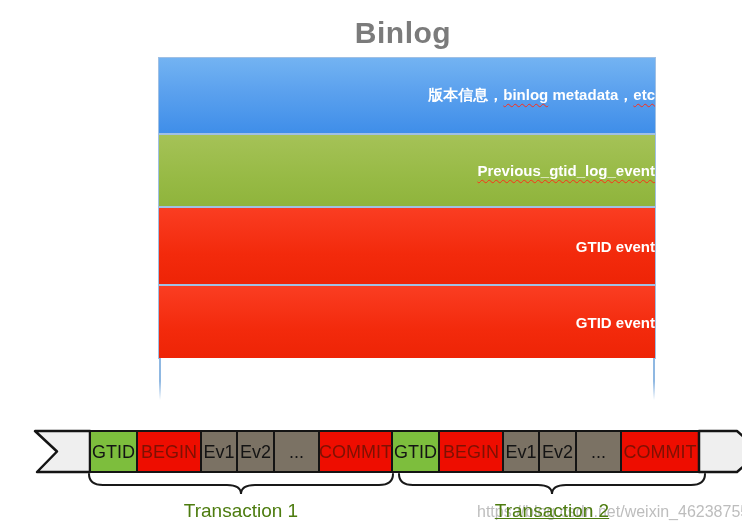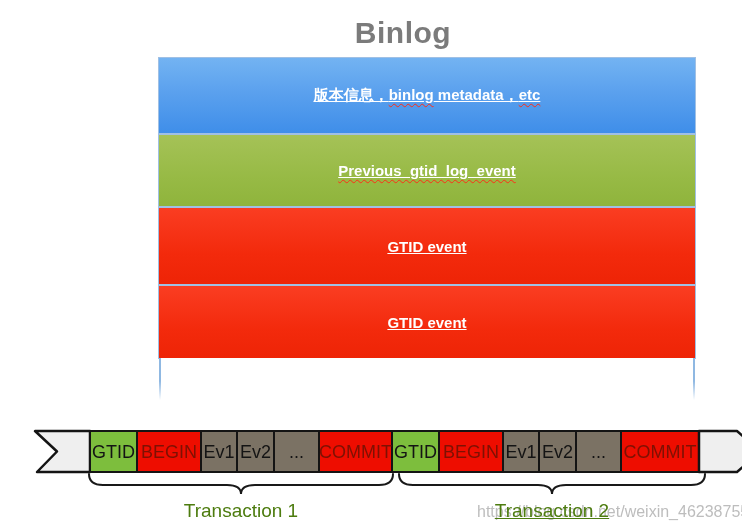--- a/index.html
+++ b/index.html
@@ -4,24 +4,24 @@
 <style>
   * { margin:0; padding:0; box-sizing:border-box; }
   body { background:#ffffff; font-family:"Liberation Sans", sans-serif; }
   .canvas { position:relative; width:742px; height:528px; background:#ffffff; overflow:hidden;margin-left:24px; }
 
   
   .title { position:absolute; left:16px; top:16px; width:726px; text-align:center;
            font-size:30px; font-weight:bold; color:#7b7b7b; letter-spacing:0.5px; }
 
   
-  .stack-box { position:absolute; left:135px; width:536px; display:flex;
-               align-items:center; justify-content:center; text-align:center;
+  .stack-box { position:absolute; left:135px; width:496px; display:flex;
+               align-items:center; justify-content:flex-end; text-align:center;
                color:#ffffff; font-size:15px; font-weight:bold;
-               box-shadow:0 0 0 1px rgba(150,185,225,.9);text-decoration:underline; }
+               box-shadow:0 0 0 1px rgba(150,185,225,.9); }
   .box-blue  { top:58px;  height:75px; background:linear-gradient(#73b3f2, #5ba1ee 45%, #3f8ee9); }
   .box-green { top:135px; height:71px; background:linear-gradient(#a5c257, #97ba45 60%, #8fb43c); }
   .box-red1  { top:208px; height:76px; background:linear-gradient(#fa3d22, #f32a0c 60%, #ee2406); }
   .box-red2  { top:286px; height:72px; background:linear-gradient(#fa3d22, #f32a0c 60%, #ee2406); }
   .box-empty { top:358px; height:42px; background:#ffffff; box-shadow:none; }
   .box-empty .side { position:absolute; top:0; width:2px; height:100%;
                      background:linear-gradient(#8fb8e2 55%, rgba(143,184,226,0)); }
   .side-l { left:0; } .side-r { right:0; }
 
   .misspell { text-decoration-line:underline; text-decoration-style:wavy;

